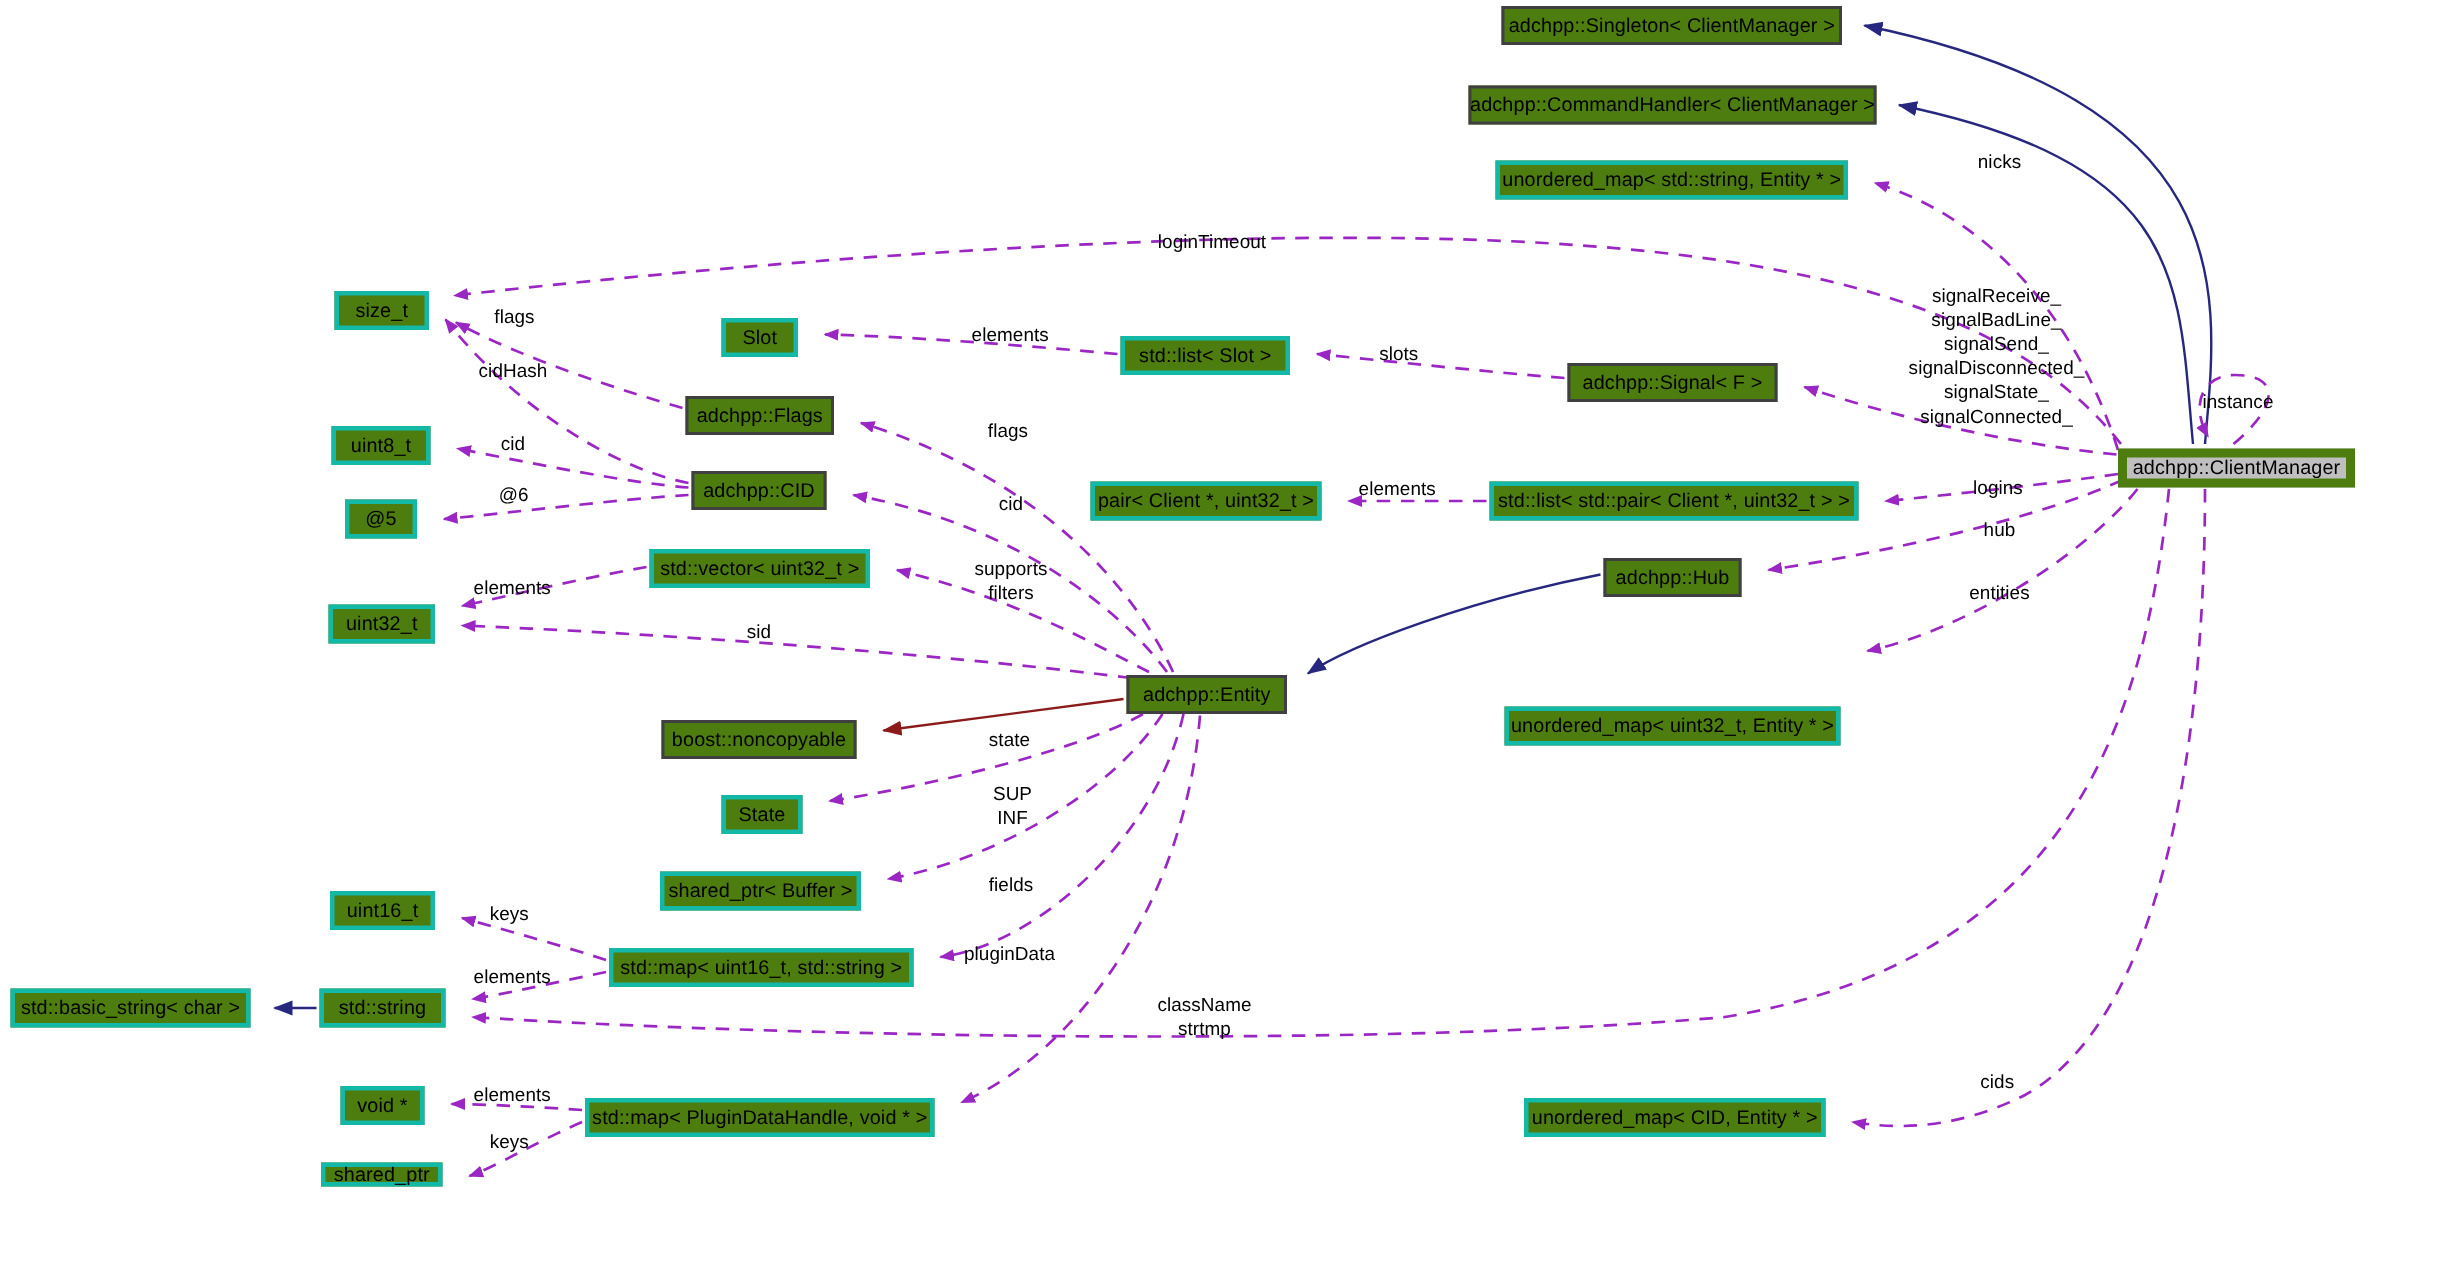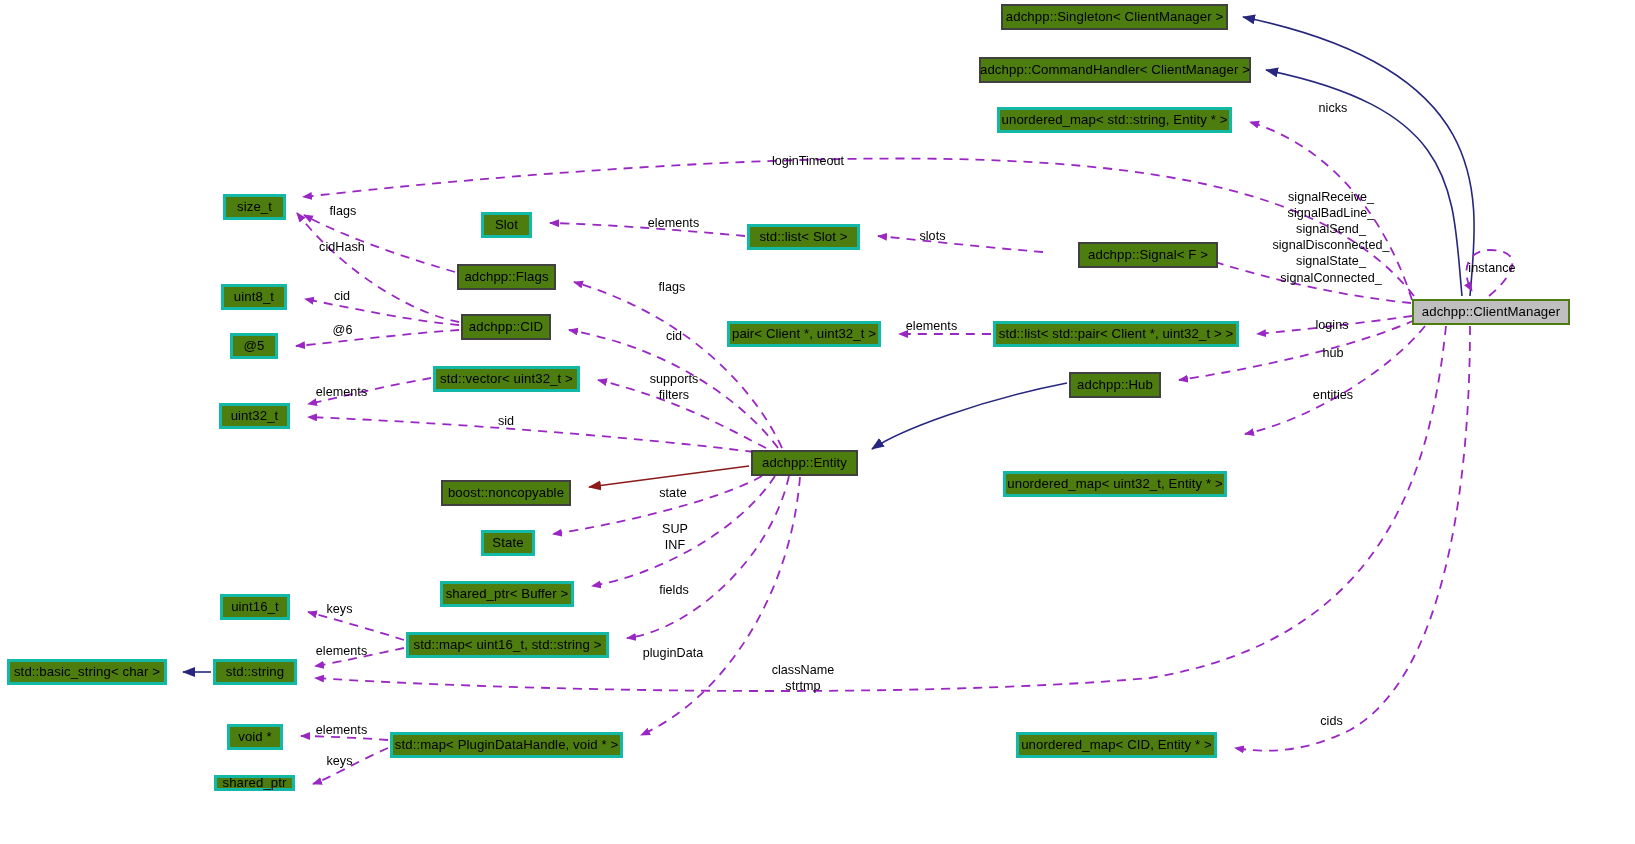--- a/index.html
+++ b/index.html
@@ -36,21 +36,21 @@
     line-height: 1;
     padding: 0 7px;
   }
   .node-plain {
     border: 3px solid #14b8a6;
   }
   .node-key {
     border: 2px solid #404040;
   }
   .node-current {
-    border: 2px solid #4d7c0f;
+    border: 6px solid #4d7c0f;
     background: #bfbfbf;
   }
   .edge-label {
     position: absolute;
     font-size: 12.6px;
     color: #000000;
     white-space: pre;
     line-height: 1.28;
     text-align: center;
     letter-spacing: 0.05px;
@@ -123,21 +123,21 @@
     </g>
   </svg>
 
   <div id="nodes-layer">
       <div class="node-box node-key" style="left: 1001px; top: 4px; width: 227px; height: 26px;">adchpp::Singleton&lt; ClientManager &gt;</div>
       <div class="node-box node-key" style="left: 979px; top: 57px; width: 272px; height: 26px;">adchpp::CommandHandler&lt; ClientManager &gt;</div>
       <div class="node-box node-plain" style="left: 997px; top: 107px; width: 235px; height: 26px;">unordered_map&lt; std::string, Entity * &gt;</div>
       <div class="node-box node-plain" style="left: 223px; top: 194px; width: 63px; height: 26px;">size_t</div>
       <div class="node-box node-plain" style="left: 481px; top: 212px; width: 51px; height: 26px;">Slot</div>
       <div class="node-box node-plain" style="left: 747px; top: 224px; width: 113px; height: 26px;">std::list&lt; Slot &gt;</div>
-      <div class="node-box node-key" style="left: 1045px; top: 242px; width: 140px; height: 26px; margin-left: 33px;">adchpp::Signal&lt; F &gt;</div>
+      <div class="node-box node-key" style="left: 1045px; top: 242px; width: 140px; height: 26px;">adchpp::Signal&lt; F &gt;</div>
       <div class="node-box node-key" style="left: 457px; top: 264px; width: 99px; height: 26px;">adchpp::Flags</div>
       <div class="node-box node-plain" style="left: 221px; top: 284px; width: 66px; height: 26px;">uint8_t</div>
       <div class="node-box node-current" style="left: 1412px; top: 299px; width: 158px; height: 26px;">adchpp::ClientManager</div>
       <div class="node-box node-key" style="left: 461px; top: 314px; width: 90px; height: 26px;">adchpp::CID</div>
       <div class="node-box node-plain" style="left: 727px; top: 321px; width: 154px; height: 26px;">pair&lt; Client *, uint32_t &gt;</div>
       <div class="node-box node-plain" style="left: 993px; top: 321px; width: 246px; height: 26px;">std::list&lt; std::pair&lt; Client *, uint32_t &gt; &gt;</div>
       <div class="node-box node-plain" style="left: 230px; top: 333px; width: 48px; height: 26px;">@5</div>
       <div class="node-box node-plain" style="left: 433px; top: 366px; width: 147px; height: 26px;">std::vector&lt; uint32_t &gt;</div>
       <div class="node-box node-key" style="left: 1069px; top: 372px; width: 92px; height: 26px;">adchpp::Hub</div>
       <div class="node-box node-plain" style="left: 219px; top: 403px; width: 71px; height: 26px;">uint32_t</div>
@@ -180,21 +180,21 @@
       <div class="edge-label" style="left: 645px; top: 371px; width: 58px;">supports
 filters</div>
       <div class="edge-label" style="left: 1308px; top: 387px; width: 50px;">entities</div>
       <div class="edge-label" style="left: 494px; top: 413px; width: 24px;">sid</div>
       <div class="edge-label" style="left: 655px; top: 485px; width: 36px;">state</div>
       <div class="edge-label" style="left: 657px; top: 521px; width: 36px;">SUP
 INF</div>
       <div class="edge-label" style="left: 655px; top: 582px; width: 38px;">fields</div>
       <div class="edge-label" style="left: 323px; top: 601px; width: 33px;">keys</div>
       <div class="edge-label" style="left: 310px; top: 643px; width: 63px;">elements</div>
-      <div class="edge-label" style="left: 637px; top: 628px; width: 72px; margin-top: 17px;">pluginData</div>
+      <div class="edge-label" style="left: 637px; top: 628px; width: 72px;">pluginData</div>
       <div class="edge-label" style="left: 768px; top: 662px; width: 70px;">className
 strtmp</div>
       <div class="edge-label" style="left: 1317px; top: 713px; width: 29px; text-align: center;">cids</div>
       <div class="edge-label" style="left: 310px; top: 722px; width: 63px;">elements</div>
       <div class="edge-label" style="left: 323px; top: 753px; width: 33px;">keys</div>
     </div>
 
 </div>
 
 </body></html>

